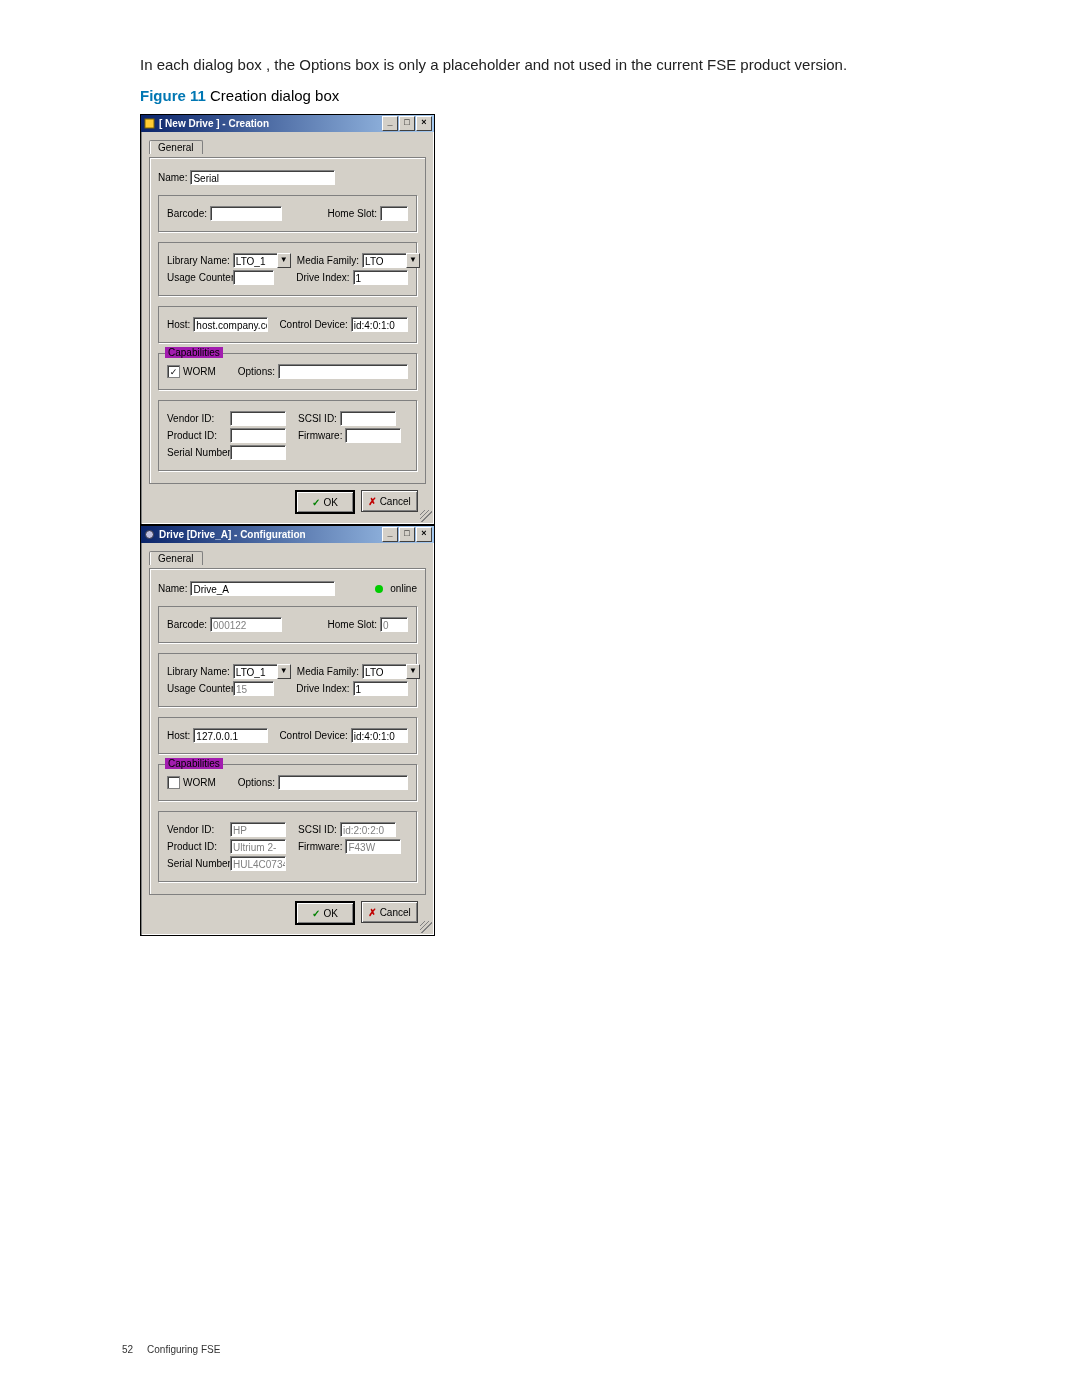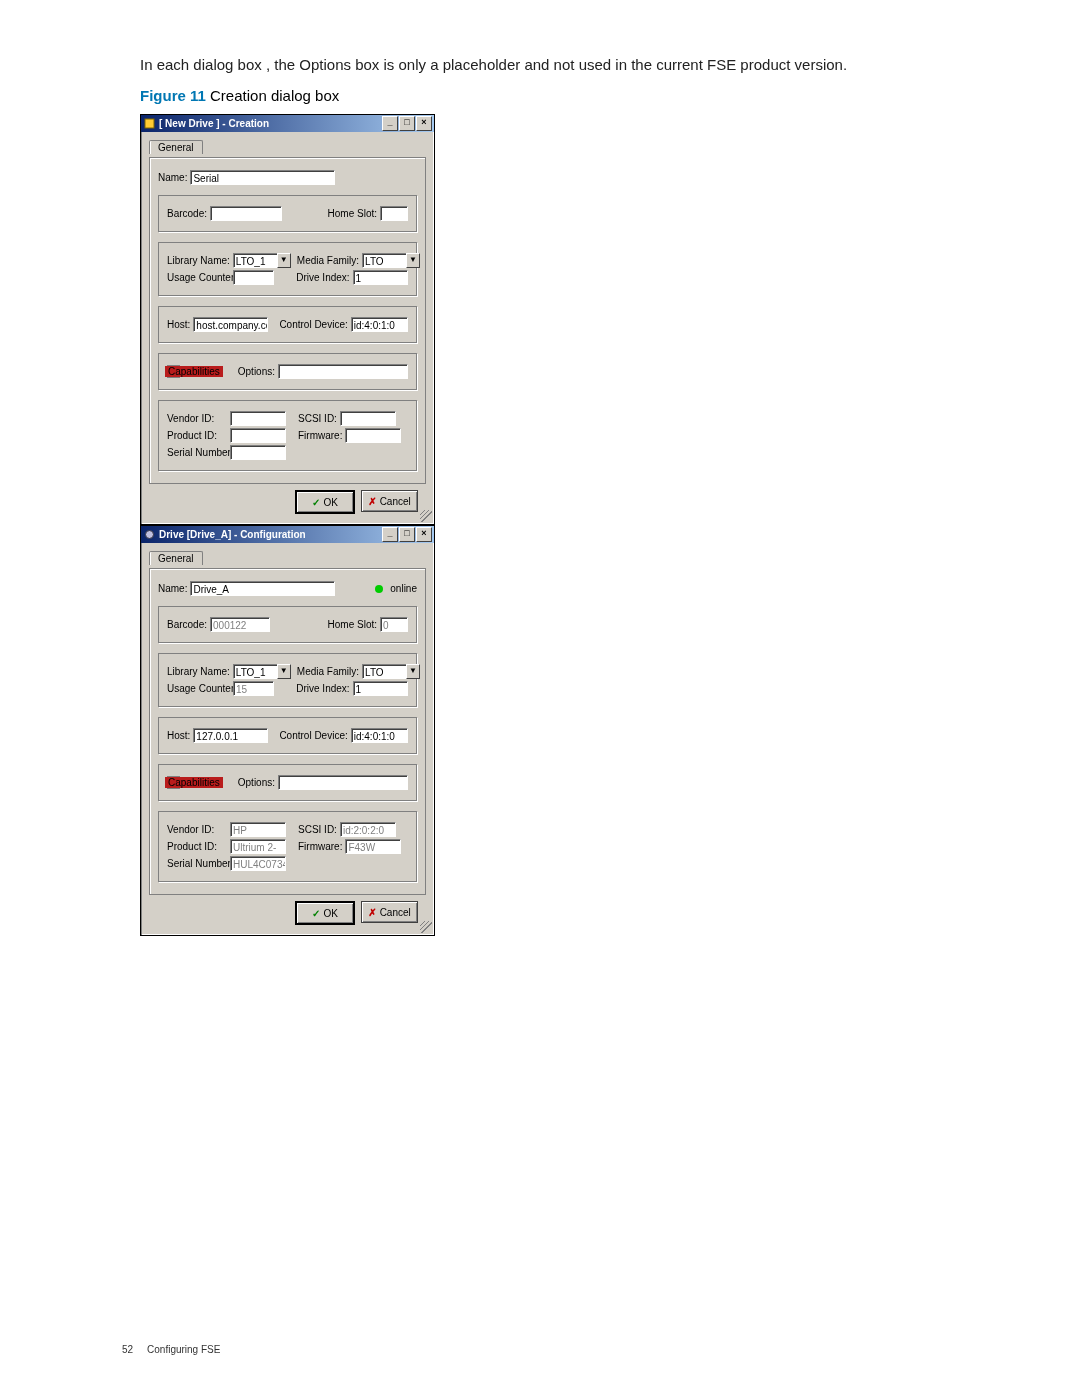--- a/index.html
+++ b/index.html
@@ -76,21 +76,21 @@
     overflow:hidden;
   }
   .tin.disabled { color:#808080;}
   .group {
     border:1px solid #808080;
     box-shadow:1px 1px 0 #fff;
     position:relative;
     margin:10px 0;
     padding:8px 8px 8px 8px;
   }
-  .group-label { position:absolute; top:-7px; left:6px; background:#b91c1c; padding:0 3px; font-size:10px;margin-top:19px;}
+  .group-label { position:absolute; top:-7px; left:6px; background:#a21caf; padding:0 3px; font-size:10px;}
   .combo { position:relative;}
   .combo .arrow {
     position:absolute; right:0; top:0; width:14px; height:15px;
     background:#d4d0c8;
     border:1px solid #fff; border-right-color:#404040; border-bottom-color:#404040;
     box-sizing:border-box; font-size:8px; text-align:center; line-height:12px;
   }
   .checkbox { width:11px; height:11px; background:#fff; border:1px solid #808080; box-shadow:1px 1px 0 #404040 inset; display:inline-flex; align-items:center; justify-content:center; font-size:9px;}
   .buttons { display:flex; justify-content:flex-end; gap:6px; padding:6px 8px;}
   .btn {
@@ -259,21 +259,21 @@
           <span class="label">Name:</span>
           <div class="tin" style="width:145px">Drive_A</div>
           <span style="flex:1"></span>
           <span class="status-dot"></span>
           <span class="label" style="margin-left:4px">online</span>
         </div>
 
         <div class="group">
           <div class="row">
             <span class="label">Barcode:</span>
-            <div class="tin disabled" style="width:60px">000122</div>
+            <div class="tin disabled" style="width:72px">000122</div>
             <span style="flex:1"></span>
             <span class="label">Home Slot:</span>
             <div class="tin disabled" style="width:28px">0</div>
           </div>
         </div>
 
         <div class="group">
           <div class="row">
             <span class="label" style="width:63px">Library Name:</span>
             <div class="combo" style="width:58px">

